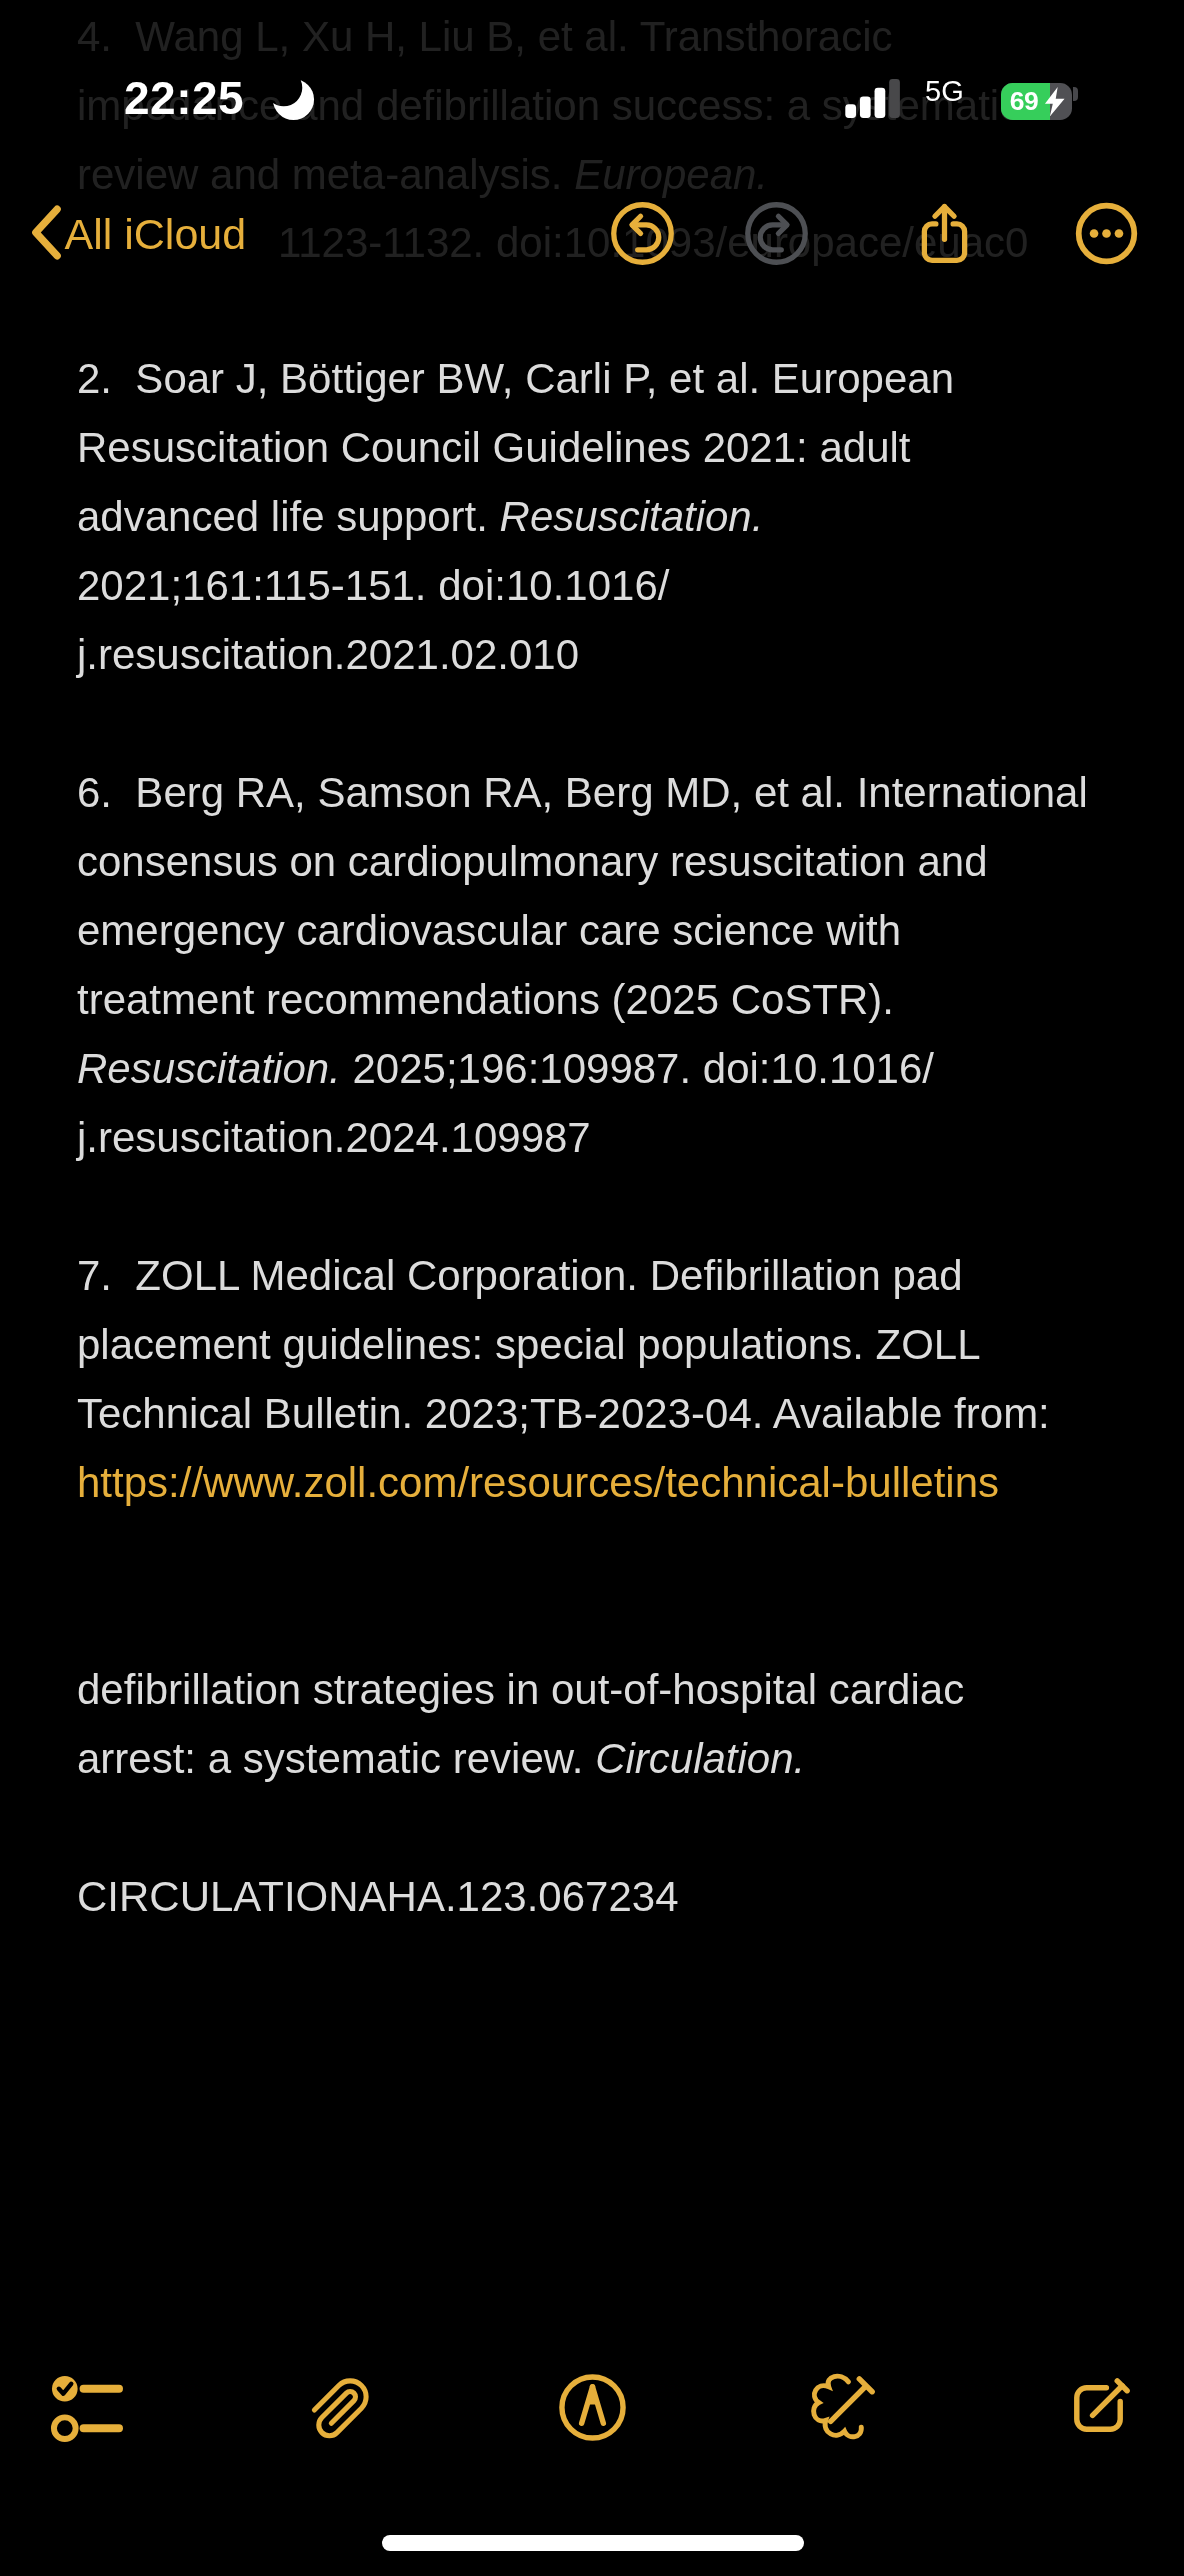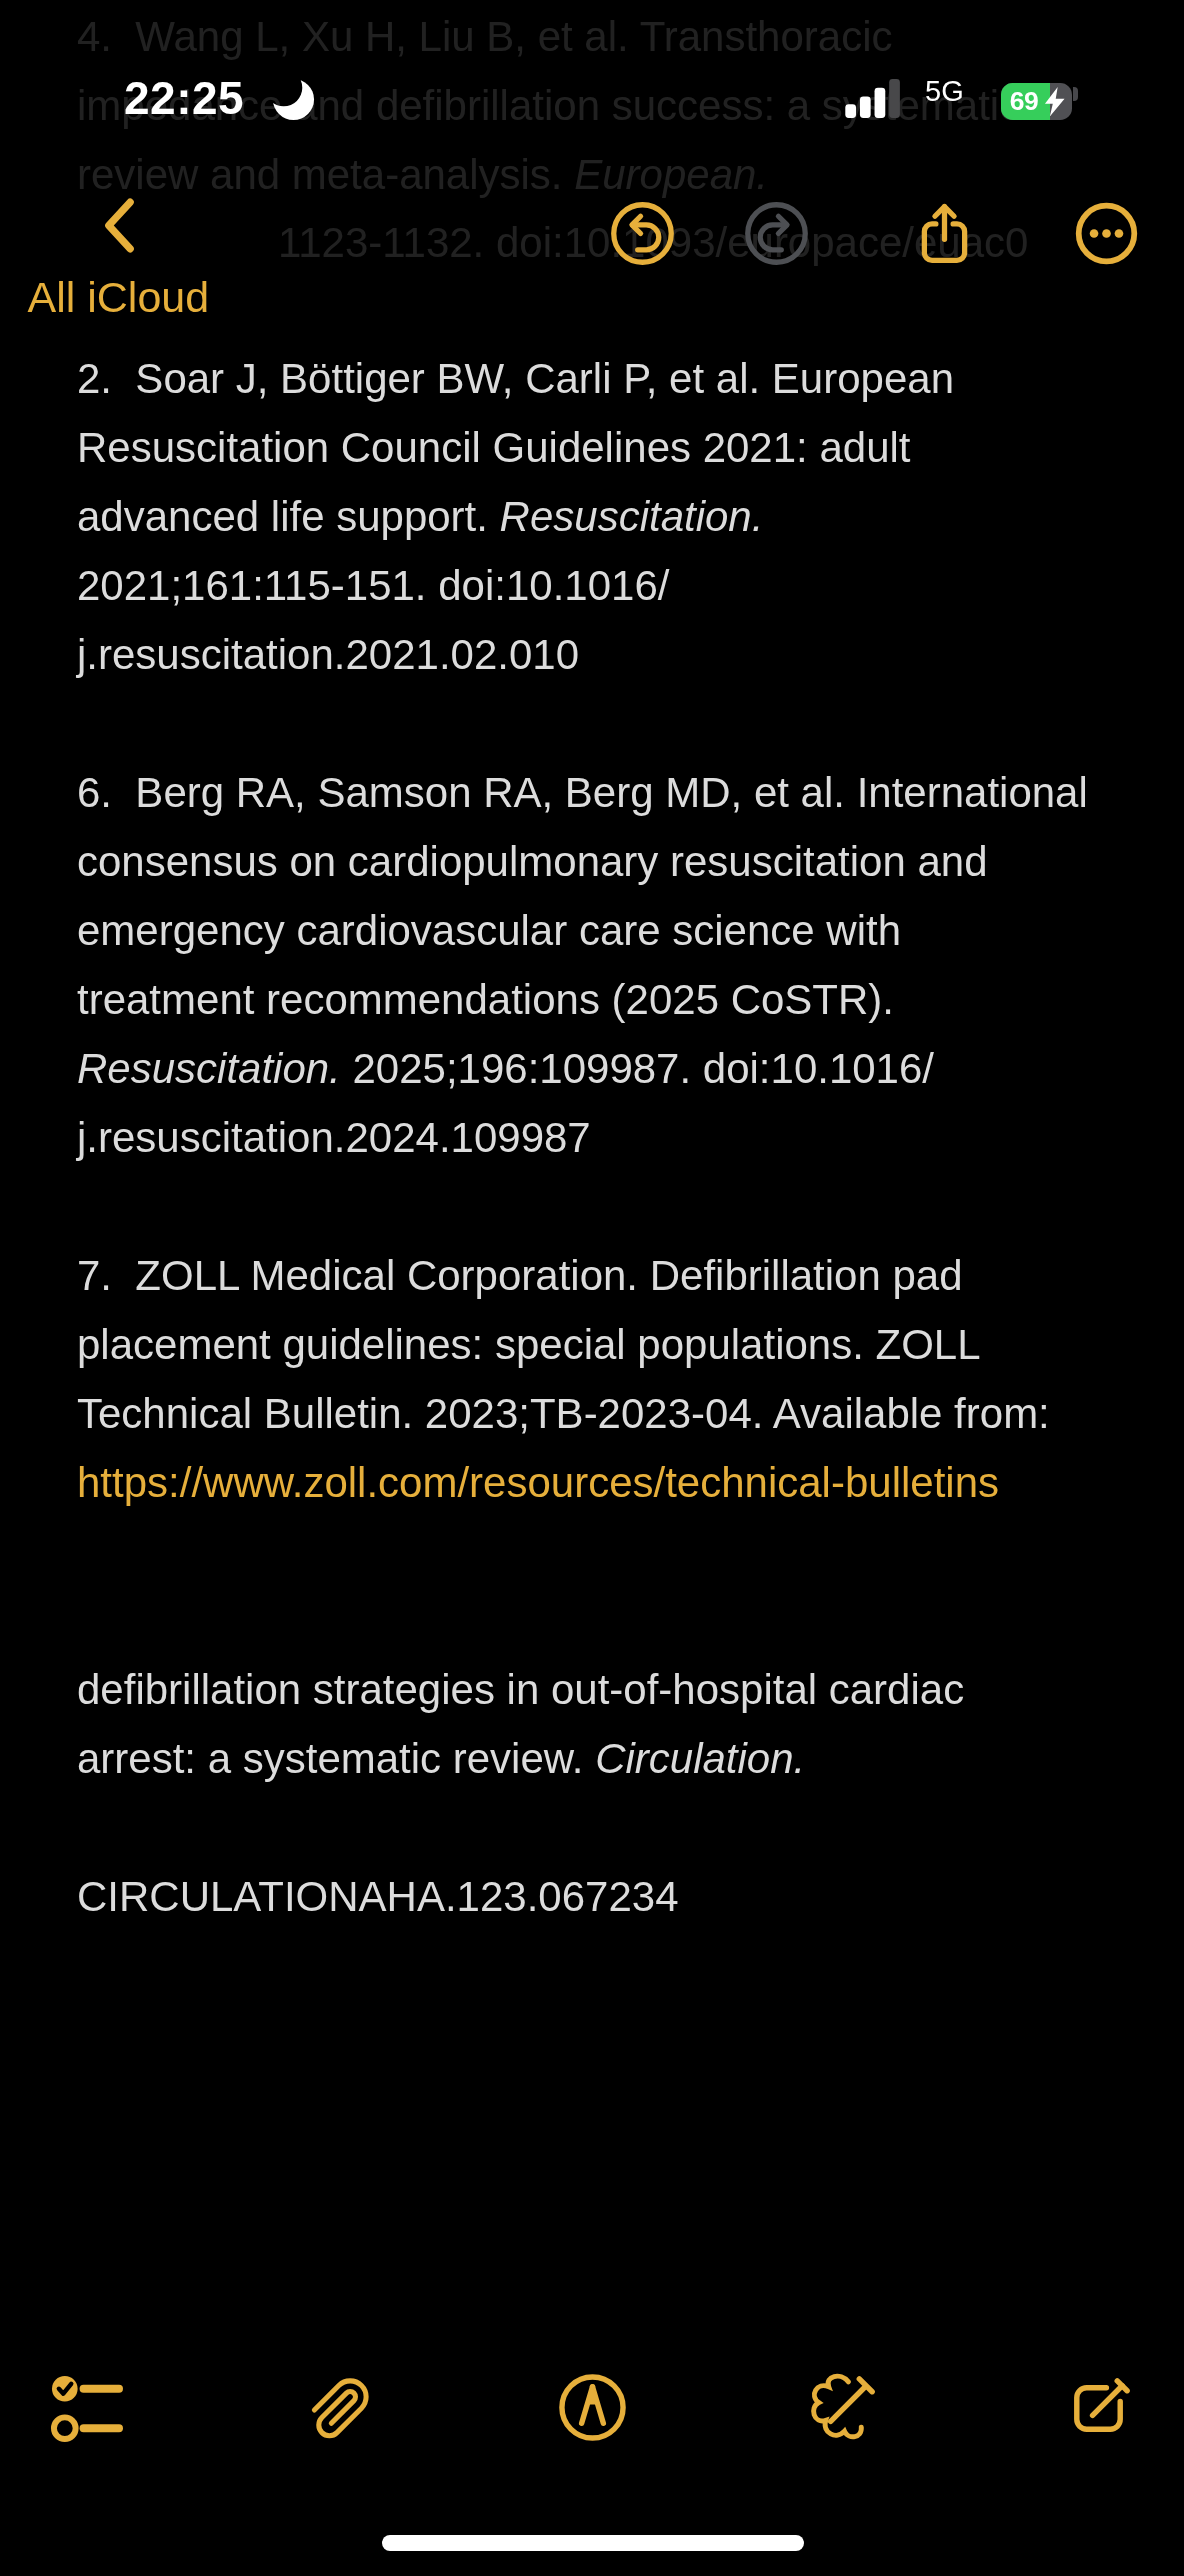--- a/index.html
+++ b/index.html
@@ -43,21 +43,21 @@
   .battery-bolt { position:absolute; left:41px; top:3.9px; }
   .battery-nub {
     position:absolute; right:0; top:11.8px; width:4.9px; height:13.8px;
     border-radius:0 3.9px 3.9px 0; background:#47474B;
   }
 
   
   .nav-bar { position:absolute; top:195px; left:0; right:0; height:79px; z-index:5; }
   .back-button {
     position:absolute; left:27.5px; top:0; height:79px;
-    display:flex; align-items:center; gap:13px; cursor:pointer;flex-direction:column;
+    display:flex; align-items:center; gap:2px; cursor:pointer;
   }
   .back-label { font-size:43px; color:#E6AF3B; }
   .nav-icon-btn { position:absolute; top:3.9px; width:69px; height:69px; cursor:pointer; }
   .nav-undo  { left:608px; }
   .nav-redo  { left:742px; }
   .nav-share { left:910px; }
   .nav-more  { left:1072px; }
 
   
   .note { position:absolute; top:344px; left:77px; width:1066px; z-index:2; }

